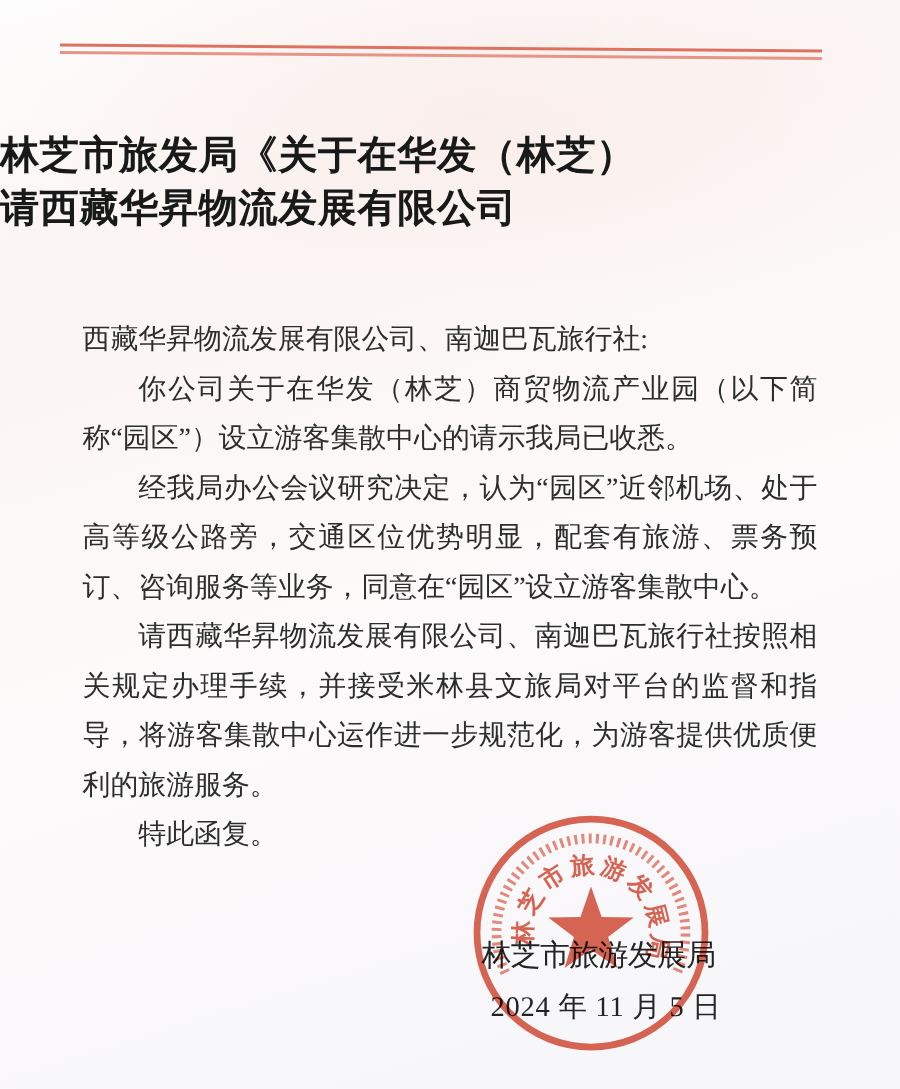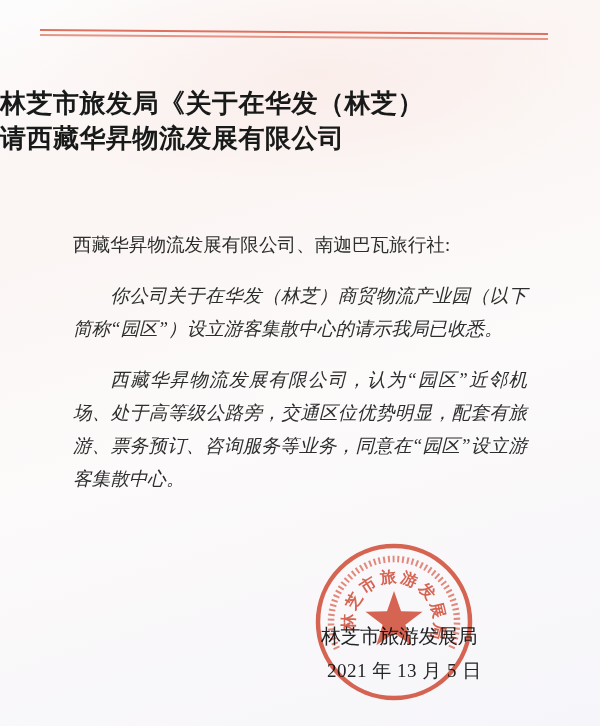--- a/index.html
+++ b/index.html
@@ -52,22 +52,22 @@
   .letter-body {
     position: absolute;
     left: 55px;
     top: 210px;
     width: 490px;
     font-size: 18.6px;
     line-height: 33px;
     text-align: justify;
     color: #2c2e2d;
   }
-  .letter-body p { margin: 18px; }
-  .para { text-indent: 2em; font-style: italic; }
+  .letter-body p { margin: 0; }
+  .para { text-indent: 2em; }
 
   
   .signature-org {
     position: absolute;
     left: 321px;
     top: 623px;
     font-size: 20px;
     letter-spacing: -0.5px;
     color: #232525;
   }
@@ -123,25 +123,27 @@
   </div>
 
   <h1 class="doc-title">
     <span class="title-line">林芝市旅发局《关于在华发（林芝）</span>
     <span class="title-line">请西藏华昇物流发展有限公司</span>
   </h1>
 
   <div class="letter-body">
     <p class="salutation">西藏华昇物流发展有限公司、南迦巴瓦旅行社:</p>
     <p class="para">你公司关于在华发（林芝）商贸物流产业园（以下简称“园区”）设立游客集散中心的请示我局已收悉。</p>
-    <p class="para">西藏华昇物流发展有限公司，认为“园区”近邻机场、处于高等级公路旁，交通区位优势明显，配套有旅游、票务预订、咨询服务等业务，同意在“园区”设立游客集散中心。</p>
+    <p class="para">经我局办公会议研究决定，认为“园区”近邻机场、处于高等级公路旁，交通区位优势明显，配套有旅游、票务预订、咨询服务等业务，同意在“园区”设立游客集散中心。</p>
+    <p class="para">请西藏华昇物流发展有限公司、南迦巴瓦旅行社按照相关规定办理手续，并接受米林县文旅局对平台的监督和指导，将游客集散中心运作进一步规范化，为游客提供优质便利的旅游服务。</p>
+    <p class="para">特此函复。</p>
   </div>
 
   <div class="signature-org">林芝市旅游发展局</div>
-  <div class="signature-date">2021 年 13 月 5 日</div>
+  <div class="signature-date">2024 年 11 月 5 日</div>
 
   <svg class="seal" viewBox="0 0 175 175" xmlns="http://www.w3.org/2000/svg" aria-hidden="true">
     <circle class="ring" cx="87" cy="85" r="76"></circle>
     <path class="tib" d="M 29.9 111.6 A 63 63 0 1 1 144.1 111.6"></path>
     <defs>
       <path id="sealTextArc" d="M 48.7 96.7 A 40 40 0 1 1 125.3 96.7"></path>
     </defs>
     <text class="seal-cn-text">
       <textPath href="#sealTextArc" startOffset="4">林芝市旅游发展局</textPath>
     </text>

